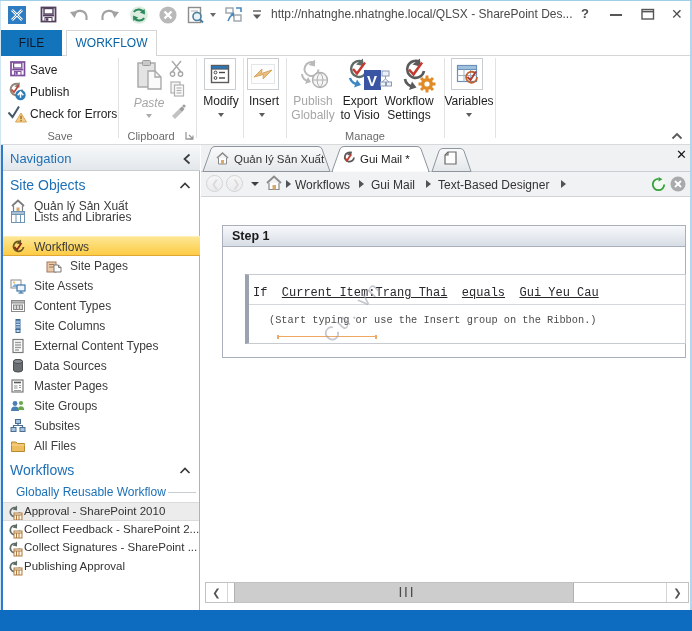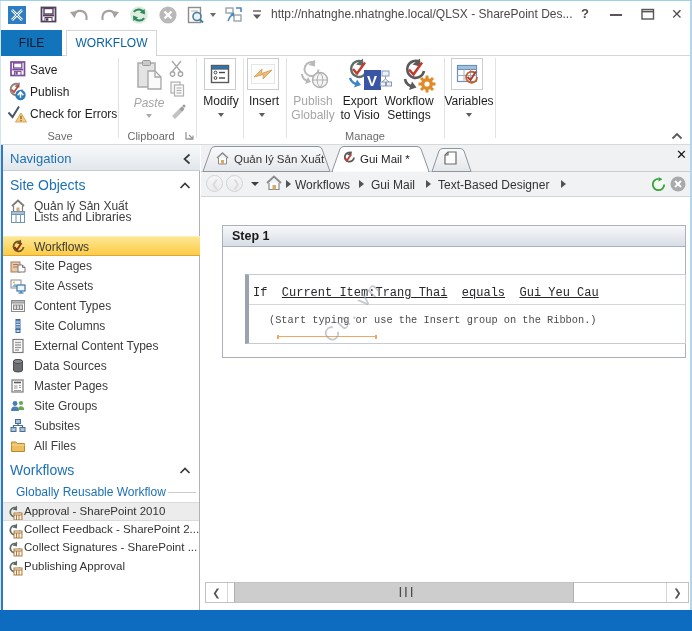--- a/index.html
+++ b/index.html
@@ -312,21 +312,21 @@
         <span class="txt">Lists and Libraries</span>
         </div>
       <div id="wfhl" class="navitem" style="top:91px; left:3px; width:197px; background:linear-gradient(#fde693,#fccc45); border-top:1px solid #fdeeb3; border-bottom:1px solid #e0a636; color:#3a3a3a;">
         <svg width="16" height="16">
             <path d="M11,3 A5,5 0 1 0 13.5,8" fill="none" stroke="#6b5a20" stroke-width="1.8"></path>
             <path d="M11,0.5 L11,5.5 L6.5,4.5 Z" fill="#6b5a20"></path>
             <path d="M4.5,8 L7,10.8 L11.5,4" fill="none" stroke="#8a2c1f" stroke-width="1.8"></path>
           </svg>
         <span class="txt">Workflows</span>
         </div>
-      <div class="navitem" style="top:111px;">
+      <div class="navitem" style="top:111px;margin-left:36px;">
         <svg width="16" height="16">
             <rect x="1" y="4" width="9" height="10" fill="#e8c9a8" stroke="#a8795c" stroke-width="1"></rect>
             <line x1="3" y1="6.5" x2="8" y2="6.5" stroke="#a8795c"></line>
             <line x1="3" y1="9" x2="8" y2="9" stroke="#a8795c"></line>
             <path d="M8,7 L8,14 L15,14 L15,9.5 L12.5,7 Z" fill="#fdfdfd" stroke="#7a7a7a" stroke-width="1"></path>
             <path d="M12.5,7 L12.5,9.5 L15,9.5" fill="none" stroke="#7a7a7a" stroke-width="1"></path>
           </svg>
         <span class="txt">Site Pages</span>
         </div>
       <div class="navitem" style="top:131px;">

